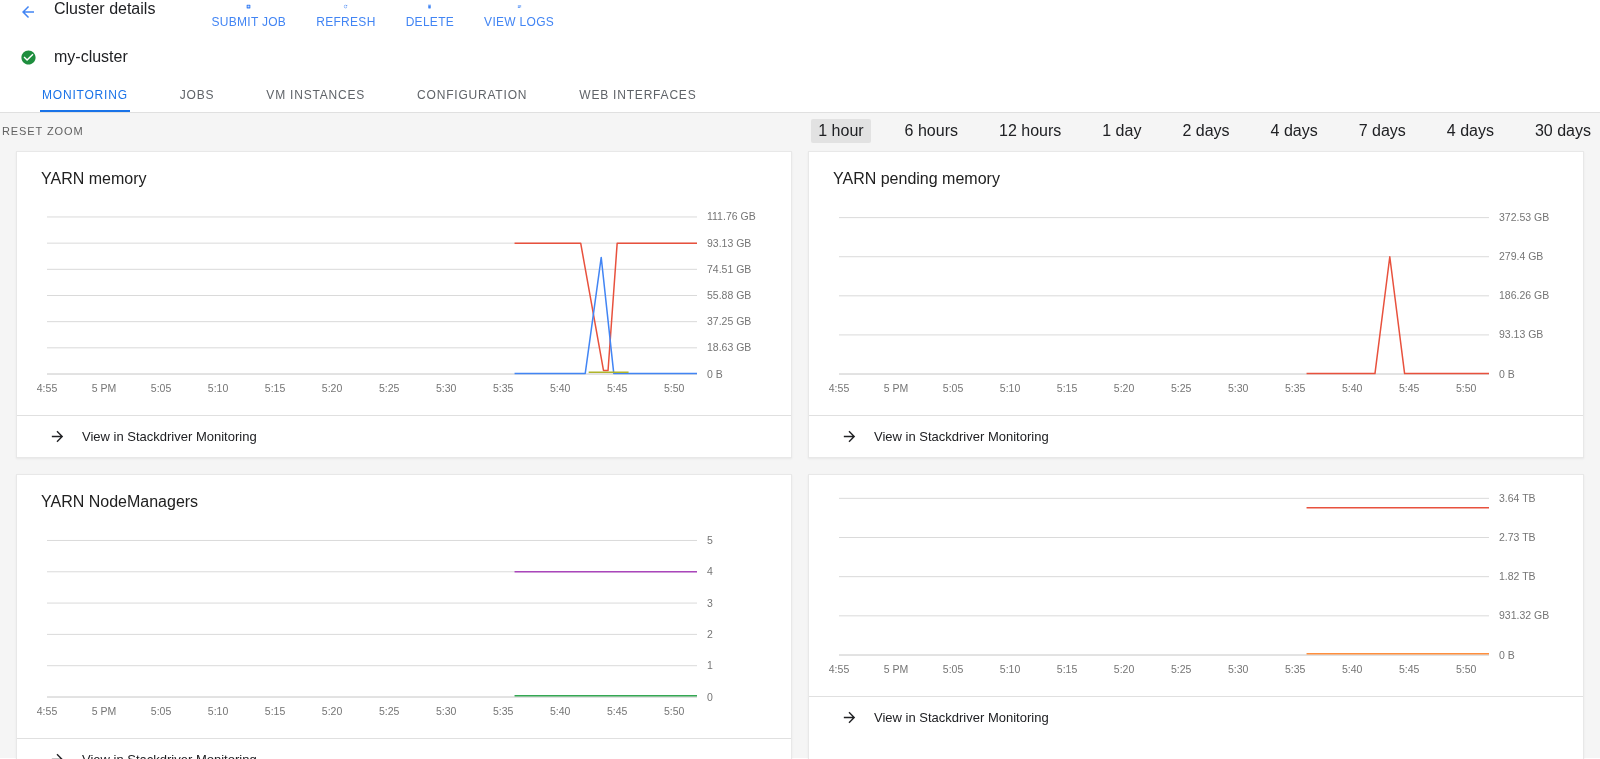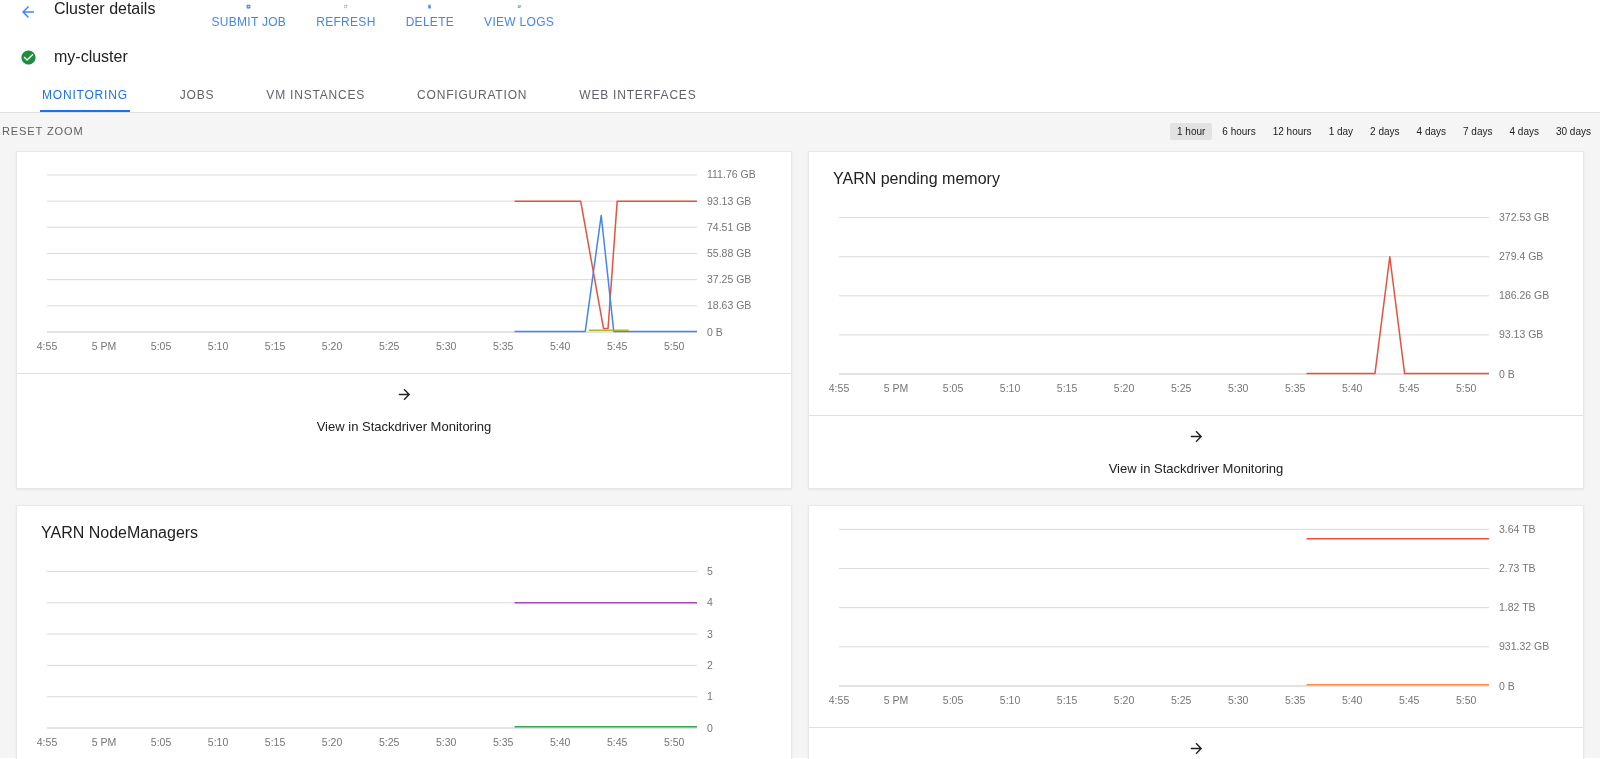--- a/index.html
+++ b/index.html
@@ -23,32 +23,32 @@
   .tabs { display:flex; gap:48px; padding-left:40px; border-bottom:1px solid #e0e0e0; background:#fff; }
   .tab { font-size:12px; font-weight:500; letter-spacing:.8px; color:#5f6368;
     padding:10px 2px 8px; border-bottom:2px solid transparent; cursor:pointer; white-space:nowrap; }
   .tab.active { color:#1a73e8; border-bottom-color:#1a73e8; }
 
   
   .main { background:#f5f5f5; height:645px; }
   .zoombar { height:36px; display:flex; align-items:center; justify-content:space-between; padding:0 2px; }
   .reset-zoom { font-size:11px; font-weight:500; letter-spacing:.9px; color:#616161; cursor:pointer; }
   .ranges { display:flex; align-items:center; gap:3px; }
-  .range { font-size:10px; font-weight:500; color:#202124; padding:3px 7px; border-radius:2px; cursor:pointer; white-space:nowrap; }
+  .range { font-size:16px; font-weight:500; color:#202124; padding:3px 7px; border-radius:2px; cursor:pointer; white-space:nowrap;margin-left:24px; }
   .range.selected { background:#e2e2e2; }
 
   
   .cards { display:grid; grid-template-columns:1fr 1fr; gap:16px; padding:2px 16px 16px; }
   .card { background:#fff; border:1px solid #e8e8e8; box-shadow:0 1px 2px rgba(0,0,0,.06); }
   .card-title { font-size:16px; font-weight:400; color:#212121; padding:18px 24px 6px; }
   .chart-wrap { padding-left:16px; }
   .chart-wrap svg { display:block; }
   svg text { font-family:"Liberation Sans", sans-serif; }
   .card-footer { border-top:1px solid #e0e0e0; display:flex; align-items:center; gap:16px;
-    padding:12px 32px; margin-top:6px; font-size:13px; color:#202124; cursor:pointer;flex-direction:column; }
+    padding:12px 32px; margin-top:6px; font-size:13px; color:#202124; cursor:pointer; }
 </style>
 </head>
 <body>
 
 <header class="topbar">
   <span class="back-btn">
     <svg width="18" height="18" viewBox="0 0 24 24">
         <path fill="#4285f4" d="M20 11H7.83l5.59-5.59L12 4l-8 8 8 8 1.41-1.41L7.83 13H20v-2z"></path>
       </svg>
   </span>
@@ -107,20 +107,21 @@
       <span class="range">4 days</span>
       <span class="range">7 days</span>
       <span class="range">4 days</span>
       <span class="range">30 days</span>
     </div>
   </div>
 
   <div class="cards">
 
     <section class="card">
+      <h2 class="card-title">YARN memory</h2>
       <div class="chart-wrap">
           <svg width="744" height="215">
             <line x1="14" x2="664" y1="22.98181818181817" y2="22.98181818181817" stroke="#dadada" stroke-width="1"></line>
             <text x="674" y="26.48181818181817" fill="#757575" font-size="10.5">111.76 GB</text>
             <line x1="14" x2="664" y1="49.15619834710745" y2="49.15619834710745" stroke="#dadada" stroke-width="1"></line>
             <text x="674" y="52.65619834710745" fill="#757575" font-size="10.5">93.13 GB</text>
             <line x1="14" x2="664" y1="75.31652892561983" y2="75.31652892561983" stroke="#dadada" stroke-width="1"></line>
             <text x="674" y="78.81652892561983" fill="#757575" font-size="10.5">74.51 GB</text>
             <line x1="14" x2="664" y1="101.49090909090908" y2="101.49090909090908" stroke="#dadada" stroke-width="1"></line>
             <text x="674" y="104.99090909090908" fill="#757575" font-size="10.5">55.88 GB</text>

